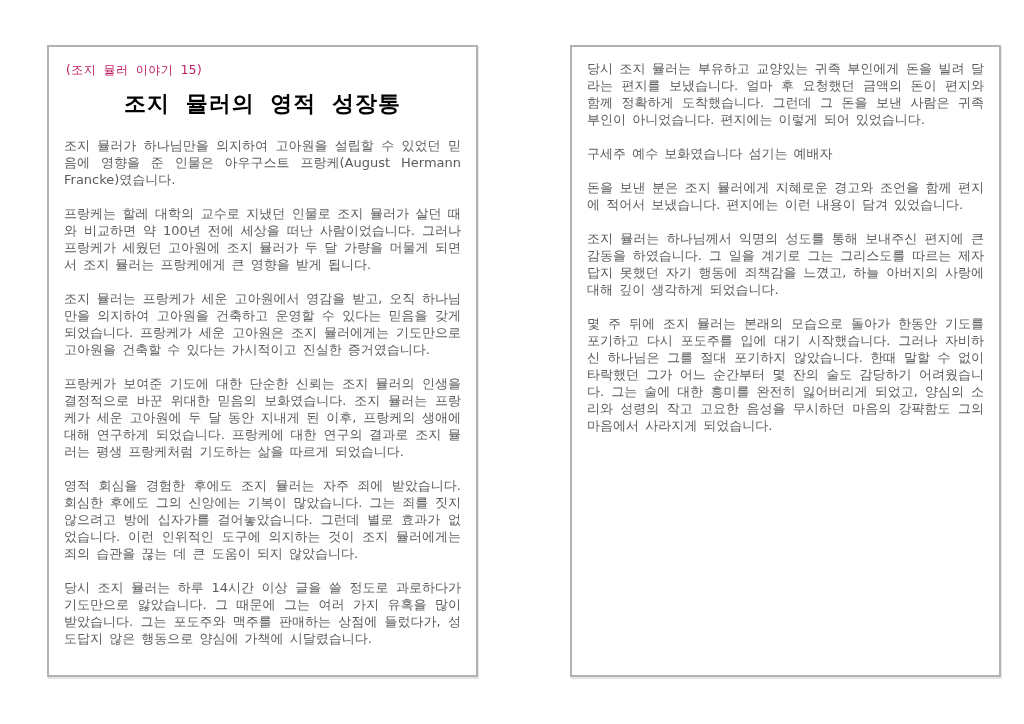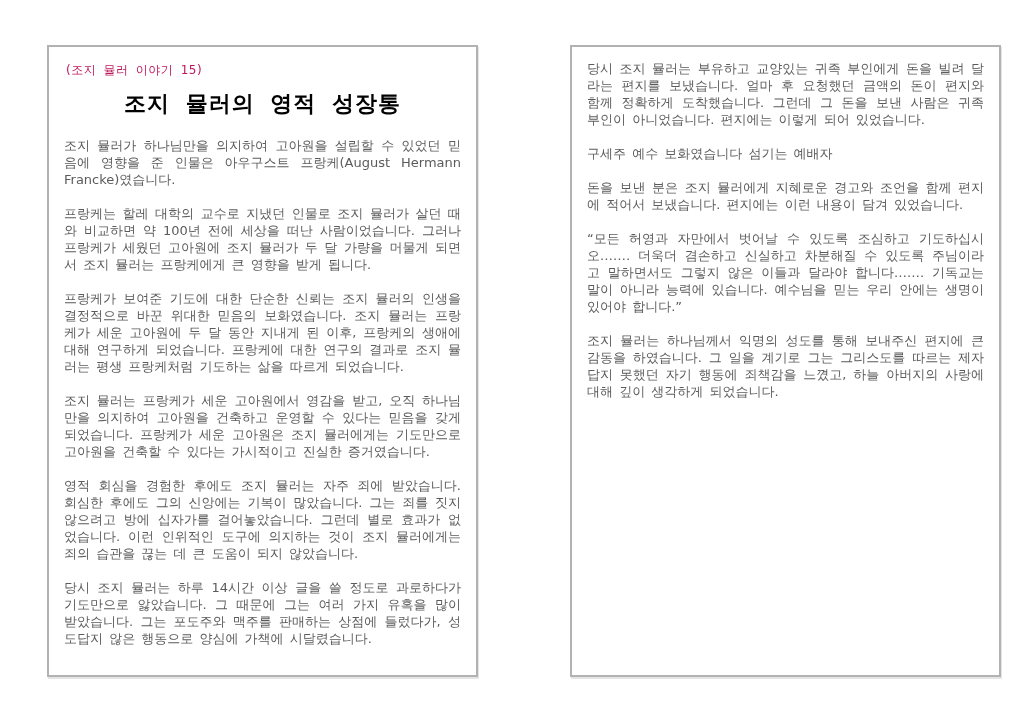--- a/index.html
+++ b/index.html
@@ -57,27 +57,27 @@
 </head>
 <body>
 
 <div>
 
   <div class="page page-left">
     <div class="series-note">(조지 뮬러 이야기 15)</div>
     <div class="title">조지 뮬러의 영적 성장통</div>
     <p>조지 뮬러가 하나님만을 의지하여 고아원을 설립할 수 있었던 믿음에 영향을 준 인물은 아우구스트 프랑케(August Hermann Francke)였습니다.</p>
     <p>프랑케는 할레 대학의 교수로 지냈던 인물로 조지 뮬러가 살던 때와 비교하면 약 100년 전에 세상을 떠난 사람이었습니다. 그러나 프랑케가 세웠던 고아원에 조지 뮬러가 두 달 가량을 머물게 되면서 조지 뮬러는 프랑케에게 큰 영향을 받게 됩니다.</p>
+    <p>조지 뮬러는 프랑케가 세운 고아원에서 영감을 받고, 오직 하나님만을 의지하여 고아원을 건축하고 운영할 수 있다는 믿음을 갖게 되었습니다. 프랑케가 세운 고아원은 조지 뮬러에게는 기도만으로 고아원을 건축할 수 있다는 가시적이고 진실한 증거였습니다.</p>
     <p>프랑케가 보여준 기도에 대한 단순한 신뢰는 조지 뮬러의 인생을 결정적으로 바꾼 위대한 믿음의 보화였습니다. 조지 뮬러는 프랑케가 세운 고아원에 두 달 동안 지내게 된 이후, 프랑케의 생애에 대해 연구하게 되었습니다. 프랑케에 대한 연구의 결과로 조지 뮬러는 평생 프랑케처럼 기도하는 삶을 따르게 되었습니다.</p>
-    <p>조지 뮬러는 프랑케가 세운 고아원에서 영감을 받고, 오직 하나님만을 의지하여 고아원을 건축하고 운영할 수 있다는 믿음을 갖게 되었습니다. 프랑케가 세운 고아원은 조지 뮬러에게는 기도만으로 고아원을 건축할 수 있다는 가시적이고 진실한 증거였습니다.</p>
     <p>영적 회심을 경험한 후에도 조지 뮬러는 자주 죄에 받았습니다. 회심한 후에도 그의 신앙에는 기복이 많았습니다. 그는 죄를 짓지 않으려고 방에 십자가를 걸어놓았습니다. 그런데 별로 효과가 없었습니다. 이런 인위적인 도구에 의지하는 것이 조지 뮬러에게는 죄의 습관을 끊는 데 큰 도움이 되지 않았습니다.</p>
     <p>당시 조지 뮬러는 하루 14시간 이상 글을 쓸 정도로 과로하다가 기도만으로 앓았습니다. 그 때문에 그는 여러 가지 유혹을 많이 받았습니다. 그는 포도주와 맥주를 판매하는 상점에 들렀다가, 성도답지 않은 행동으로 양심에 가책에 시달렸습니다.</p>
   </div>
 
   <div class="page page-right">
     <p>당시 조지 뮬러는 부유하고 교양있는 귀족 부인에게 돈을 빌려 달라는 편지를 보냈습니다. 얼마 후 요청했던 금액의 돈이 편지와 함께 정확하게 도착했습니다. 그런데 그 돈을 보낸 사람은 귀족 부인이 아니었습니다. 편지에는 이렇게 되어 있었습니다.</p>
     <p>구세주 예수 보화였습니다 섬기는 예배자</p>
     <p>돈을 보낸 분은 조지 뮬러에게 지혜로운 경고와 조언을 함께 편지에 적어서 보냈습니다. 편지에는 이런 내용이 담겨 있었습니다.</p>
-    <p>“모든 허영과 자만에서 벗어날 수 있도록 조심하고 기도하십시오.…… 더욱더 겸손하고 신실하고 차분해질 수 있도록 주님이라고 말하면서도 그렇지 않은 이들과 달라야 합니다.…… 기독교는 말이 아니라 능력에 있습니다. 예수님을 믿는 우리 안에는 생명이 있어야 합니다.”</p>
     <p>조지 뮬러는 하나님께서 익명의 성도를 통해 보내주신 편지에 큰 감동을 하였습니다. 그 일을 계기로 그는 그리스도를 따르는 제자답지 못했던 자기 행동에 죄책감을 느꼈고, 하늘 아버지의 사랑에 대해 깊이 생각하게 되었습니다.</p>
+    <p>몇 주 뒤에 조지 뮬러는 본래의 모습으로 돌아가 한동안 기도를 포기하고 다시 포도주를 입에 대기 시작했습니다. 그러나 자비하신 하나님은 그를 절대 포기하지 않았습니다. 한때 말할 수 없이 타락했던 그가 어느 순간부터 몇 잔의 술도 감당하기 어려웠습니다. 그는 술에 대한 흥미를 완전히 잃어버리게 되었고, 양심의 소리와 성령의 작고 고요한 음성을 무시하던 마음의 강퍅함도 그의 마음에서 사라지게 되었습니다.</p>
   </div>
 
 </div>
 
 </body></html>

